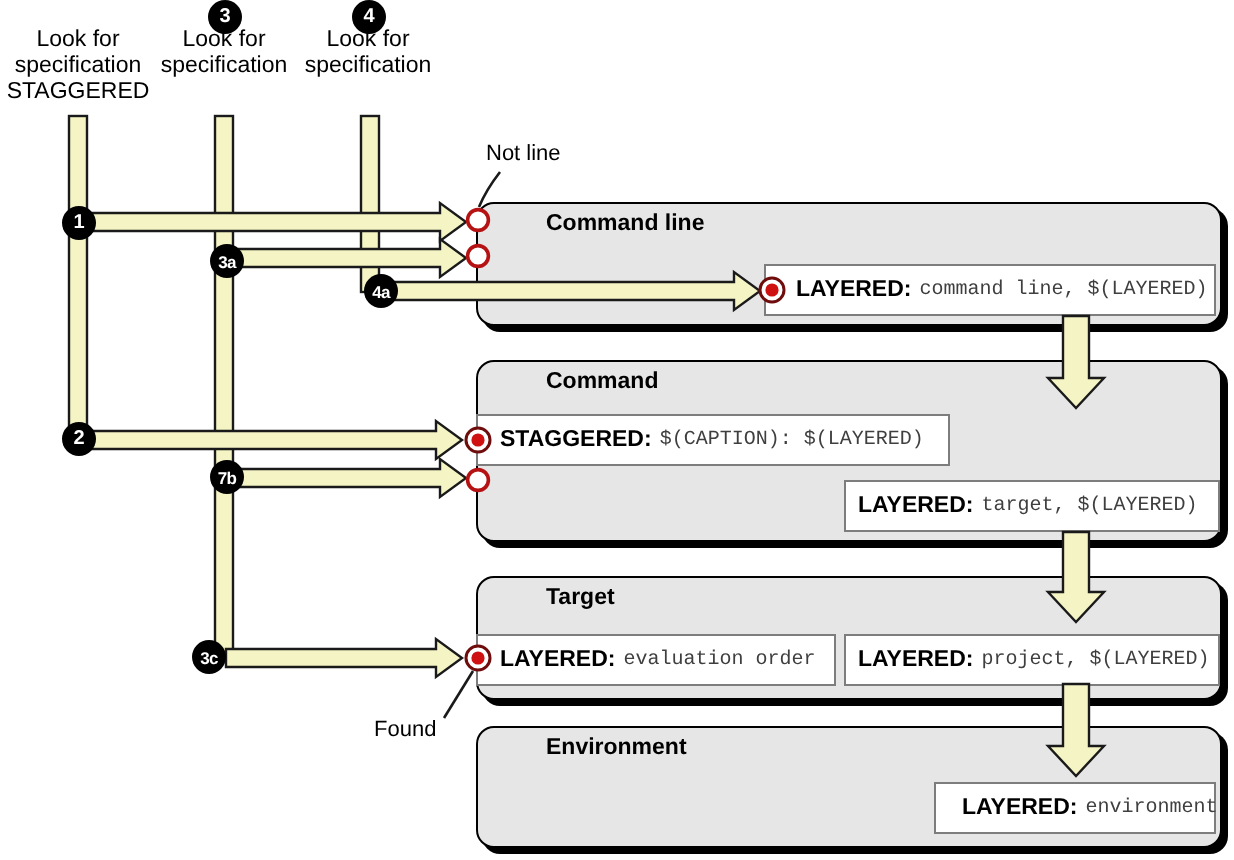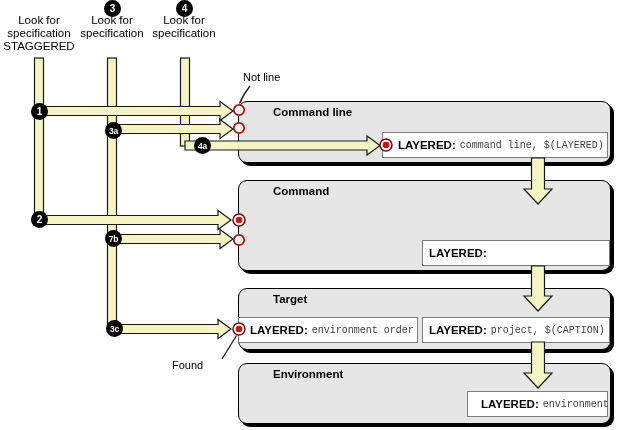--- a/index.html
+++ b/index.html
@@ -69,30 +69,35 @@
     <div class="scope-title">Target</div>
   </div>
   <div class="scope" style="top:363px;height:61px">
     <div class="scope-title">Environment</div>
   </div>
 
   <div class="spec" style="left:382px;top:132px;width:226px;padding-left:15px">
     <span class="lbl">LAYERED:</span>
     <span class="val">command line, $(LAYERED)</span>
   </div>
+  <div class="spec" style="left:238px;top:207px;width:237px;padding-left:11px">
+    <span class="lbl">STAGGERED:</span>
+    <span class="val">$(CAPTION): $(LAYERED)</span>
+  </div>
   <div class="spec" style="left:422px;top:240px;width:188px;padding-left:6px">
     <span class="lbl">LAYERED:</span>
+    <span class="val">target, $(LAYERED)</span>
   </div>
   <div class="spec" style="left:238px;top:317px;width:180px;padding-left:11px">
     <span class="lbl">LAYERED:</span>
-    <span class="val">environment order</span>
+    <span class="val">evaluation order</span>
   </div>
   <div class="spec" style="left:422px;top:317px;width:188px;padding-left:6px">
     <span class="lbl">LAYERED:</span>
-    <span class="val">project, $(CAPTION)</span>
+    <span class="val">project, $(LAYERED)</span>
   </div>
   <div class="spec" style="left:467px;top:391px;width:141px;padding-left:13px">
     <span class="lbl">LAYERED:</span>
     <span class="val">environment</span>
   </div>
 
   <svg class="overlay" width="617" height="430" viewBox="0 0 617 430">
 
     <rect class="bar" x="34.5" y="58" width="9" height="161"></rect>
     <rect class="bar" x="107.5" y="58" width="9" height="271"></rect>
@@ -127,21 +132,21 @@
     </g>
 
     <path class="connector" d="M250,86 Q243,95 239.5,103.5"></path>
     <path class="connector" d="M222,359 L236.5,335.5"></path>
   </svg>
 
   <div class="badge" style="left:104px;top:0px">3</div>
   <div class="badge" style="left:176px;top:0px">4</div>
   <div class="badge" style="left:31px;top:103px">1</div>
   <div class="badge small" style="left:105px;top:122px">3a</div>
-  <div class="badge small" style="left:194px;top:137px">4a</div>
+  <div class="badge small" style="left:182px;top:137px">4a</div>
   <div class="badge" style="left:31px;top:211px">2</div>
   <div class="badge small" style="left:105px;top:230px">7b</div>
-  <div class="badge small" style="left:106px;top:320px">3c</div>
+  <div class="badge small" style="left:96px;top:320px">3c</div>
 
   <div class="float-label" style="left:243px;top:71px">Not line</div>
-  <div class="float-label" style="left:172px;top:359px">Found</div>
+  <div class="float-label" style="left:187px;top:359px">Found</div>
 
 </div>
 
 </body></html>

